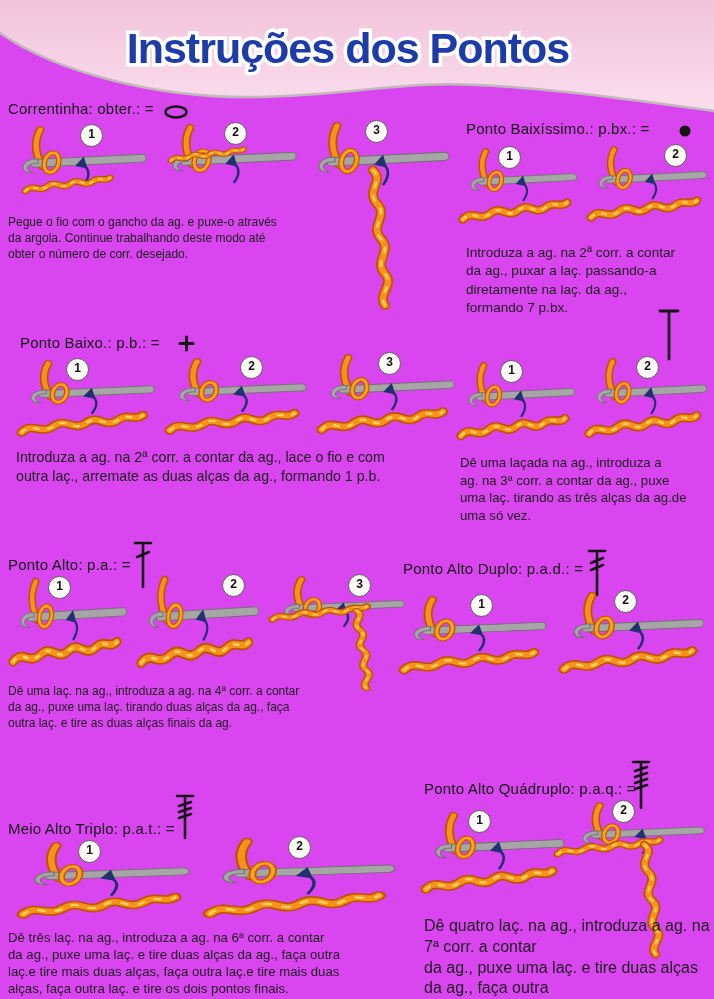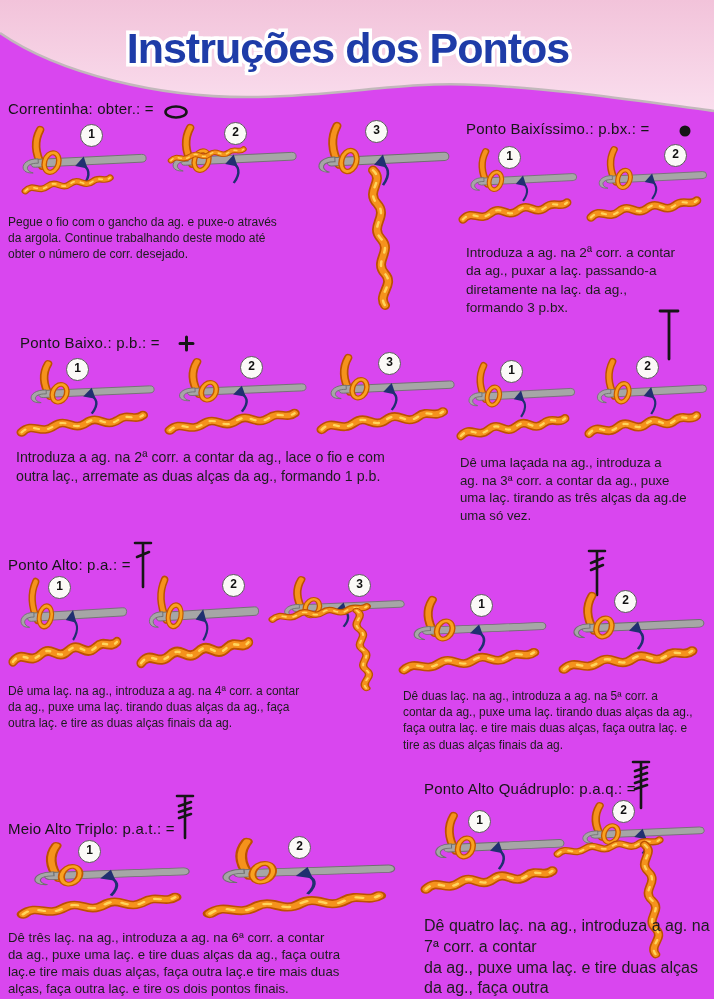--- a/index.html
+++ b/index.html
@@ -115,21 +115,21 @@
     <div class="panel" style="left:128px;top:30px">
         <svg width="124" height="85" viewBox="0 0 150 110" preserveAspectRatio="none">
           <use href="#G_CORE"></use>
           <use href="#G_CHAIN"></use>
         </svg>
         <div class="stepnum" style="left:78px">2</div>
       </div>
     <p class="body" style="left:8px;top:126px;font-size:13.6px;line-height:1.36">Introduza a ag. na 2ª corr. a contar
 da ag., puxar a laç. passando-a
 diretamente na laç. da ag.,
-formando 3 p.bx.</p>
+formando 7 p.bx.</p>
   </div>
 
   <div class="sec" style="left:16px;top:332px;width:442px;height:160px">
     <span class="stitle" style="left:4px;top:2px">Ponto Baixo.: p.b.: =</span>
     <svg class="sym" style="left:162px;top:3px" width="17" height="17" viewBox="0 0 17 17">
         <path class="sg" stroke-width="3" d="M8.5,2 V15 M2,8.5 H15"></path>
       </svg>
     <div class="panel" style="left:0;top:30px">
         <svg width="142" height="86" viewBox="0 0 150 110" preserveAspectRatio="none">
           <use href="#G_CORE"></use>
@@ -205,41 +205,38 @@
           <use href="#G_VCH" transform="matrix(0.9,0,0,0.72,4,8)"></use>
         </svg>
         <div class="stepnum" style="left:78px">3</div>
       </div>
     <p class="body" style="left:0;top:146px;font-size:12px;line-height:1.32">Dê uma laç. na ag., introduza a ag. na  4ª corr. a contar
 da ag., puxe uma laç. tirando duas alças da ag., faça
 outra laç. e tire as duas alças finais da ag.</p>
   </div>
 
   <div class="sec" style="left:398px;top:548px;width:316px;height:215px">
+    <span class="stitle" style="left:5px;top:12px">Ponto Alto Duplo: p.a.d.: =</span>
     <svg class="sym" style="left:188px;top:-2px" width="22" height="52" viewBox="0 0 22 52">
         <path class="sg" stroke-width="2.6" d="M11,5 V49 M3,5 H19 M5,17 L17,12 M5,24 L17,19"></path>
       </svg>
     <div class="panel" style="left:0;top:50px">
         <svg width="152" height="88" viewBox="0 0 150 110" preserveAspectRatio="none">
           <use href="#G_CORE"></use>
           <use href="#G_CHAIN"></use>
         </svg>
         <div class="stepnum" style="left:72px">1</div>
       </div>
     <div class="panel" style="left:160px;top:46px">
         <svg width="150" height="92" viewBox="0 0 150 110" preserveAspectRatio="none">
           <use href="#G_CORE"></use>
           <use href="#G_CHAIN"></use>
         </svg>
         <div class="stepnum" style="left:56px">2</div>
       </div>
-    <p class="body" style="left:5px;top:140px;font-size:11.9px;line-height:1.36">Dê duas laç. na ag., introduza a ag. na 5ª corr. a
-contar da ag., puxe uma laç. tirando duas alças da ag.,
-faça outra laç. e tire mais duas alças, faça outra laç. e
-tire as duas alças finais da ag.</p>
   </div>
 
   <div class="sec" style="left:8px;top:790px;width:402px;height:209px">
     <span class="stitle" style="left:0;top:30px">Meio Alto Triplo: p.a.t.: =</span>
     <svg class="sym" style="left:166px;top:2px" width="22" height="48" viewBox="0 0 22 48">
         <path class="sg" stroke-width="2.6" d="M11,4 V46 M3,4 H19 M5,14 L17,10 M5,20 L17,16 M5,26 L17,22"></path>
       </svg>
     <div class="panel" style="left:8px;top:54px">
         <svg width="178" height="86" viewBox="0 0 150 110" preserveAspectRatio="none">
           <use href="#G_CORE"></use>

